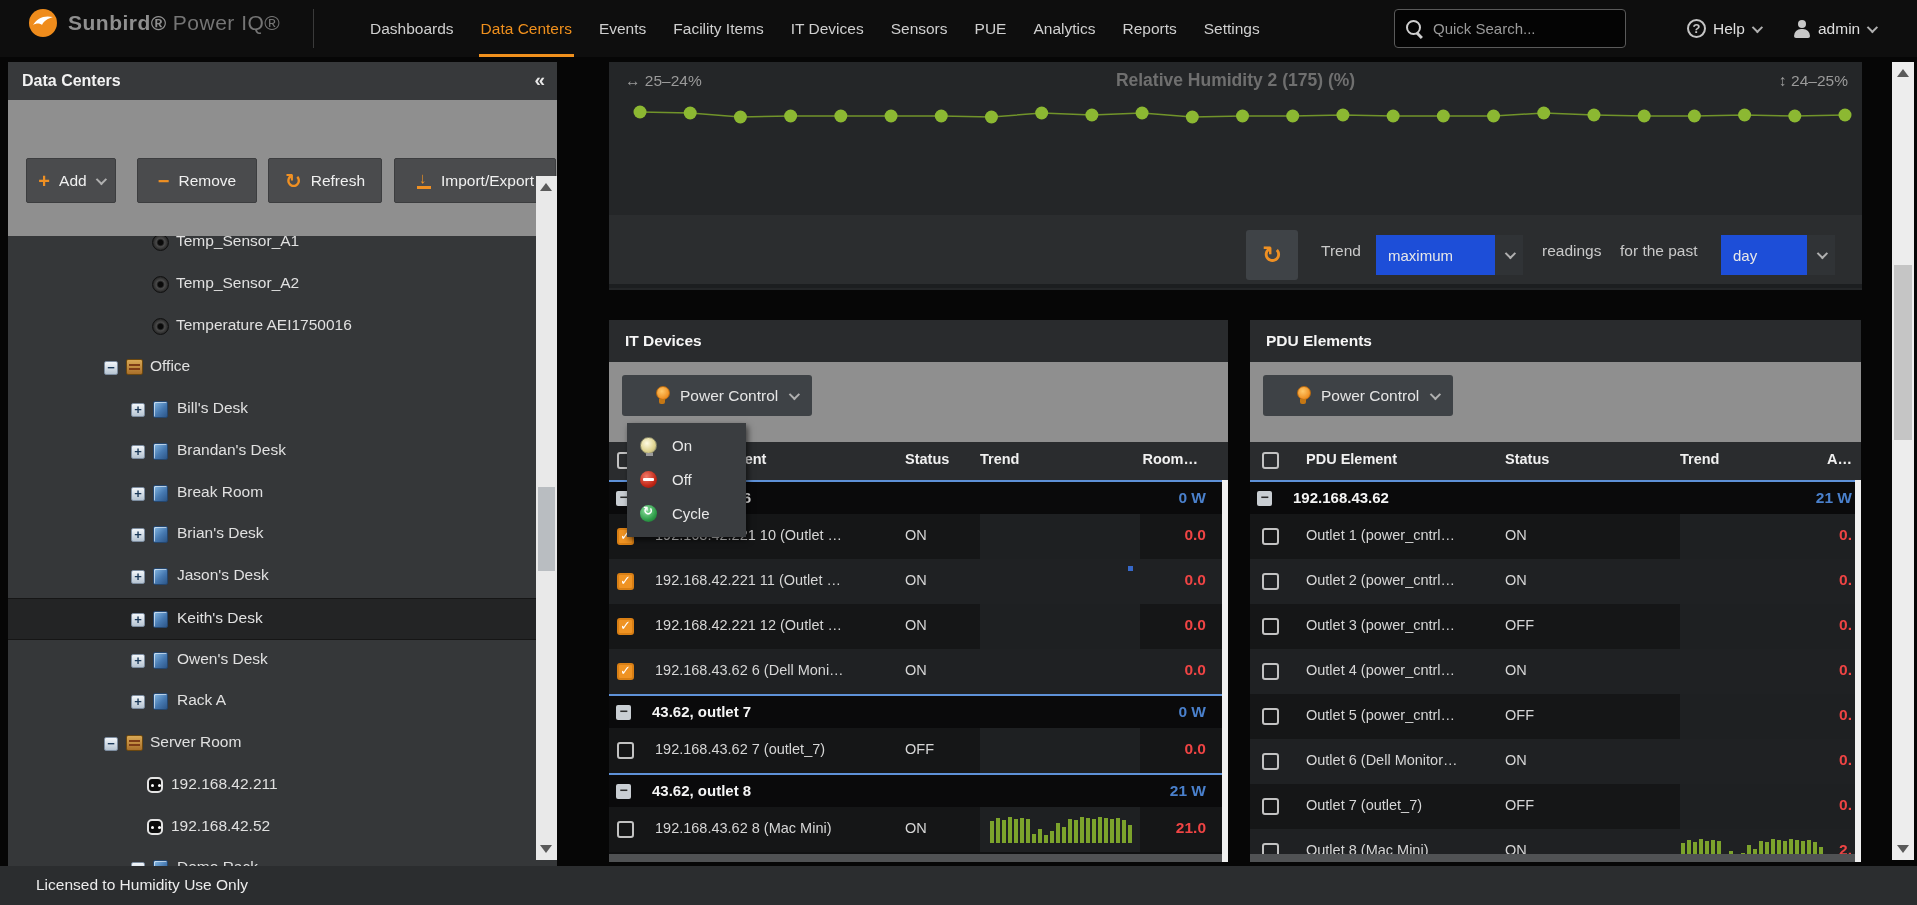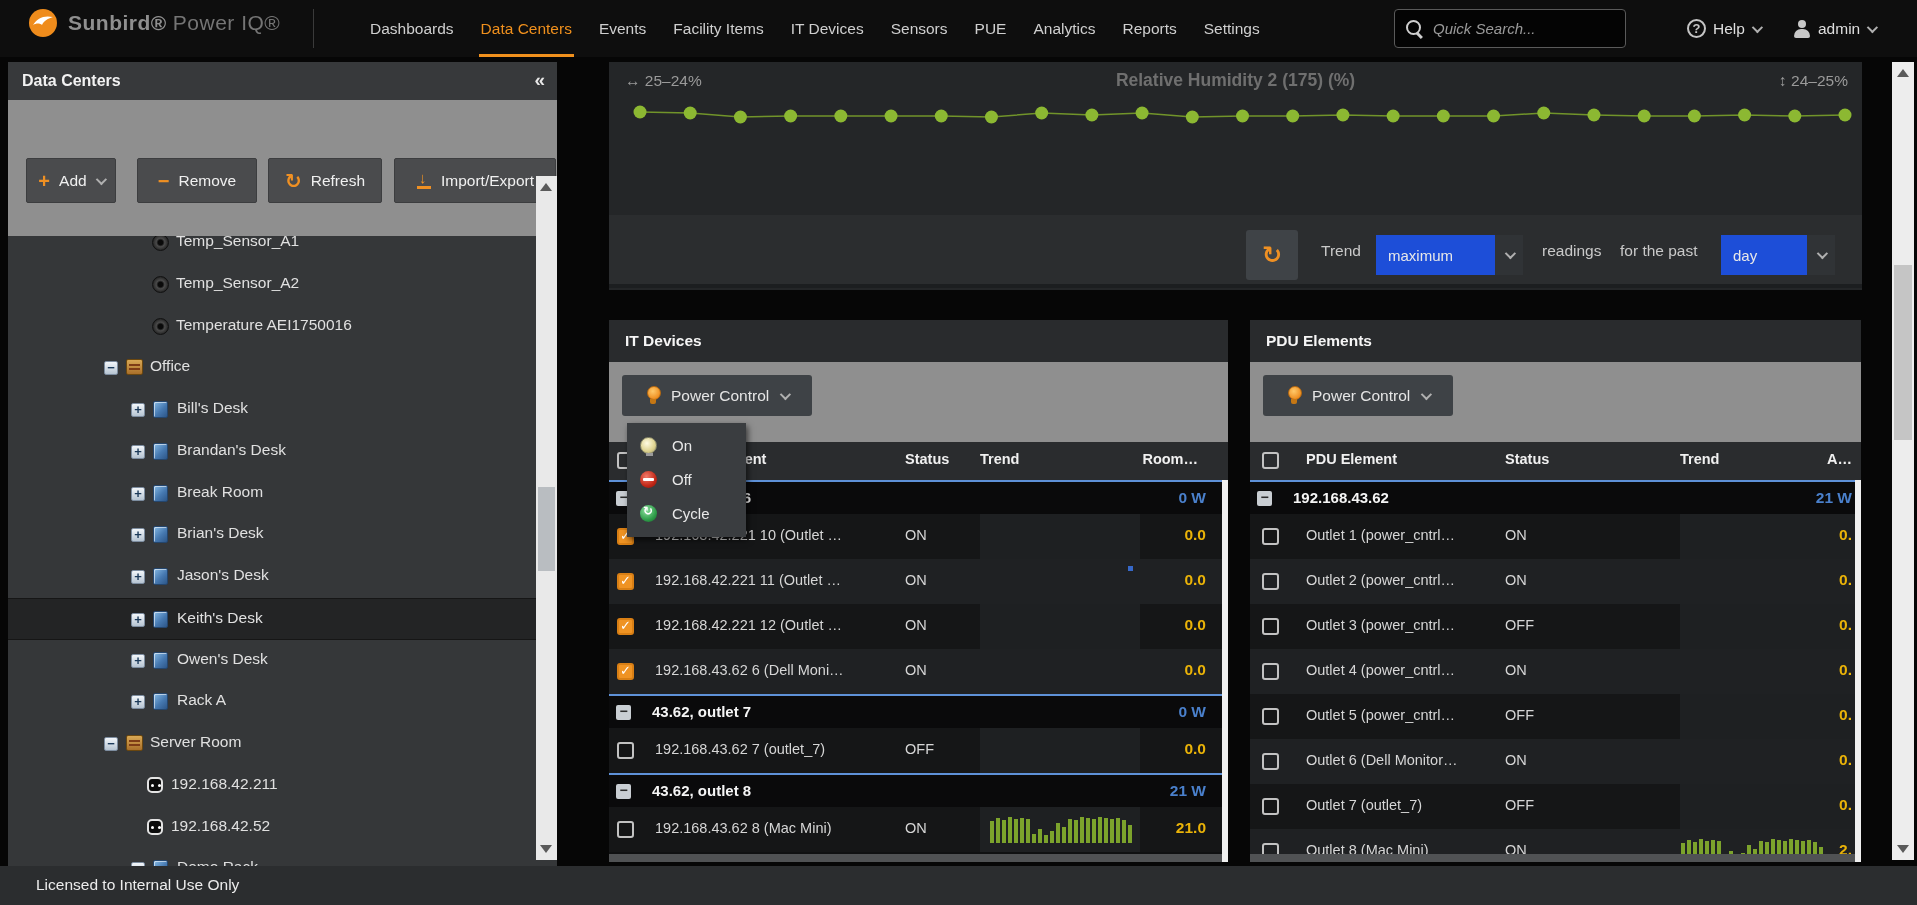--- a/index.html
+++ b/index.html
@@ -11,21 +11,21 @@
   .brand { position:absolute; left:28px; top:8px; display:flex; align-items:center; gap:10px; }
   .brand-text { font-size:21px; color:#8f8f8f; font-weight:bold; letter-spacing:.5px; }
   .brand-text .sec { color:#757575; font-weight:normal; margin-left:6px; }
   .nav-sep { position:absolute; left:313px; top:9px; width:1px; height:39px; background:#3a3a3a; }
   .nav-items { position:absolute; left:370px; top:0; height:57px; display:flex; align-items:center; gap:27px; }
   .nav-item { font-size:15.5px; color:#cfcfcf; cursor:pointer; white-space:nowrap; position:relative; height:57px; display:flex; align-items:center; }
   .nav-item.active { color:#f0901d; }
   .nav-item.active::after { content:""; position:absolute; left:-2px; right:-2px; bottom:0; height:3px; background:#f0901d; }
   .searchbox { position:absolute; left:1394px; top:9px; width:232px; height:39px; background:#040404;
     border:1px solid #5a5a5a; border-radius:4px; display:flex; align-items:center; padding:0 10px; }
-  .searchbox input { background:transparent; border:none; outline:none; color:#d0d0d0; font-size:15px; width:180px;font-style:italic; }
+  .searchbox input { background:transparent; border:none; outline:none; color:#d0d0d0; font-size:15px; width:180px; }
   .searchbox input::placeholder { color:#9a9a9a; }
   .mag { position:relative; width:20px; height:20px; margin-right:8px; }
   .mag::before { content:""; position:absolute; left:1px; top:1px; width:11px; height:11px; border:2.5px solid #cfcfcf; border-radius:50%; }
   .mag::after { content:""; position:absolute; left:13px; top:13px; width:7px; height:2.5px; background:#cfcfcf; transform:rotate(45deg); transform-origin:0 0; }
   .help-wrap, .user-wrap { position:absolute; top:0; height:57px; display:flex; align-items:center; gap:7px; cursor:pointer; color:#dedede; font-size:15.5px; }
   .help-wrap { left:1687px; } .user-wrap { left:1793px; }
   .help-circle { width:19px; height:19px; border:2px solid #c5c5c5; border-radius:50%; color:#c5c5c5; font-size:13px; font-weight:bold; display:flex; align-items:center; justify-content:center; }
   .person { position:relative; width:18px; height:18px; }
   .person::before { content:""; position:absolute; left:5px; top:0; width:8px; height:8px; border-radius:50%; background:#c8c8c8; }
   .person::after { content:""; position:absolute; left:1px; top:9px; width:16px; height:9px; border-radius:7px 7px 2px 2px; background:#c8c8c8; }
@@ -79,41 +79,41 @@
   .select .sel-val { background:#1d4ed8; color:#e8e8e8; font-size:15px; display:flex; align-items:center; padding:0 12px; }
   .select .sel-caret { width:30px; display:flex; align-items:center; justify-content:center; }
   .panel-bottom-edge { position:absolute; left:0; bottom:0; width:100%; height:4px; background:#1c1e20; }
 
   
   .dpanel { position:absolute; top:320px; height:542px; background:#101112; overflow:hidden; }
   .p-header { position:absolute; left:0; top:0; width:100%; height:42px; background:#292b2d; display:flex; align-items:center; padding-left:16px; }
   .p-title { color:#f5f5f5; font-weight:bold; font-size:15.5px; }
   .p-toolbar { position:absolute; left:0; top:42px; width:100%; height:80px; background:#8f8f8f; }
   .pc-btn { position:absolute; left:13px; top:13px; width:190px; height:41px; background:#3e4246; border-radius:3px;
-    display:flex; align-items:center; gap:11px; padding-left:24px; color:#e5e5e5; font-size:15.5px; cursor:pointer; }
+    display:flex; align-items:center; gap:11px; padding-left:33px; color:#e5e5e5; font-size:15.5px; cursor:pointer; }
   .bulb { position:relative; width:14px; height:19px; }
   .bulb::before { content:""; position:absolute; left:1px; top:0; width:12px; height:12px; border-radius:50%; background:radial-gradient(circle at 40% 35%, #ffc96a, #ef9023 70%); border:1px solid #b86a10; }
   .bulb::after { content:""; position:absolute; left:4px; top:13px; width:6px; height:5px; background:#c57714; border-radius:0 0 2px 2px; }
   .thead { position:absolute; left:0; top:122px; width:100%; height:38px; background:#2a2c2e; }
   .th { position:absolute; top:9px; color:#f0f0f0; font-size:14.5px; font-weight:bold; white-space:nowrap; }
   .tbody { position:absolute; left:0; top:160px; width:100%; bottom:0; }
   .grp-row { position:absolute; left:0; width:100%; height:34px; background:#0a0a0b; border-top:2px solid #5e91d8; cursor:pointer; }
   .grp-exp { position:absolute; left:7px; top:9px; width:15px; height:15px; background:#c9ced3; border-radius:2px;
     color:#2b2b2b; font-size:14px; font-weight:bold; line-height:13px; text-align:center; cursor:pointer; }
   .grp-label { position:absolute; left:43px; top:7px; color:#f5f5f5; font-size:15px; font-weight:bold; white-space:nowrap; }
   .grp-watts { position:absolute; top:7px; color:#4a80cc; font-size:15.5px; font-weight:bold; }
   .drow { position:absolute; left:0; width:100%; height:45px; cursor:pointer; }
   .drow.dark { background:#151617; }
   .drow.lite { background:#1f2123; }
   .trendband { position:absolute; top:0; height:100%; background:#1e2022; }
   .cb { position:absolute; top:14px; width:17px; height:17px; border:2px solid #c2c2c2; border-radius:3px; background:transparent; cursor:pointer; }
   .cb.checked { border-color:#d97f14; background:#ef9323; }
   .cb.checked::after { content:"✓"; position:absolute; left:1px; top:-2px; color:#fff; font-size:13px; font-weight:bold; }
   .cell-name, .cell-status { position:absolute; top:13px; color:#d6d6d6; font-size:14.5px; white-space:nowrap; }
-  .cell-val { position:absolute; top:12px; color:#eab308; font-size:15.5px; font-weight:bold; }
+  .cell-val { position:absolute; top:12px; color:#ef4444; font-size:15.5px; font-weight:bold; }
   .spark { position:absolute; bottom:9px; display:flex; align-items:flex-end; gap:2px; }
   .spark i { display:block; width:4px; background:#7ca32c; }
   .bluedot { position:absolute; width:5px; height:5px; background:#3668c8; }
   .inner-vscroll { position:absolute; right:0; top:160px; bottom:0; width:6px; background:#f0f0f0; cursor:pointer; }
   .inner-hscroll { position:absolute; left:0; bottom:0; height:8px; background:#505254; cursor:pointer; }
 
   
   .pc-menu { position:absolute; left:627px; top:423px; width:119px; height:114px; background:#3a3d40;
     box-shadow:2px 3px 6px rgba(0,0,0,.6); z-index:60; padding-top:5px; }
   .pc-item { height:34px; display:flex; align-items:center; gap:15px; padding-left:13px; color:#e8e8e8; font-size:15px; cursor:pointer; }
@@ -572,14 +572,14 @@
     </div>
   </div>
 
 <div class="main-scroll">
   <span class="tri-up" style="left:5px"></span>
   <div class="thumb"></div>
   <span class="tri-down" style="left:5px"></span>
 </div>
 
 <div class="footer">
-  <span class="lic">Licensed to Internal Use Only</span>
+  <span class="lic">Licensed to Humidity Use Only</span>
 </div>
 
 </body></html>

